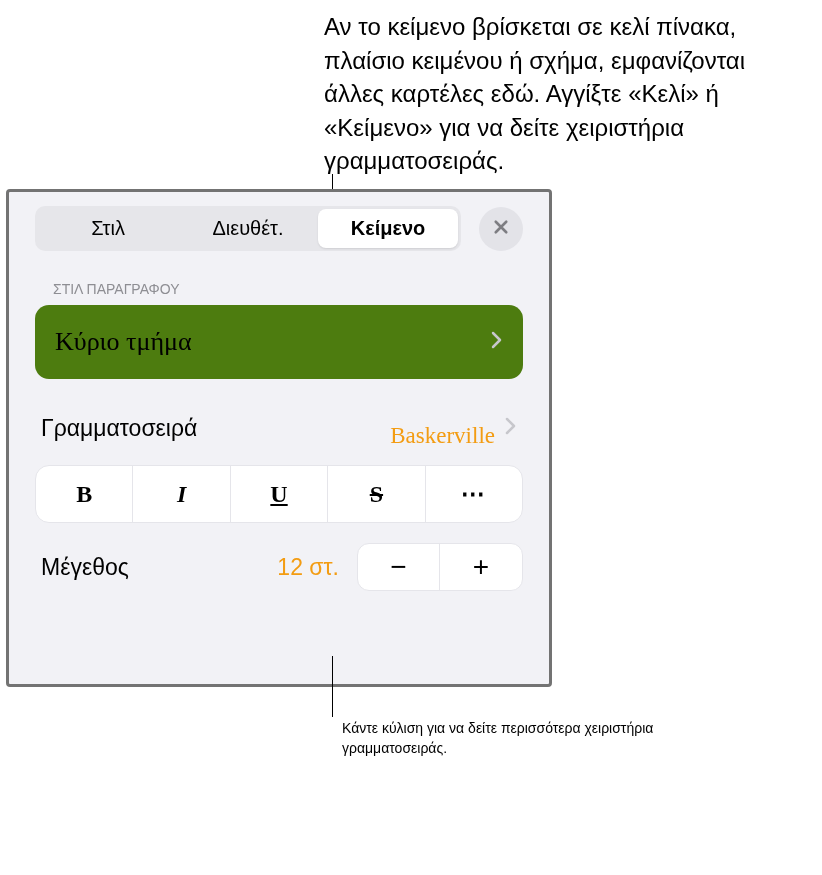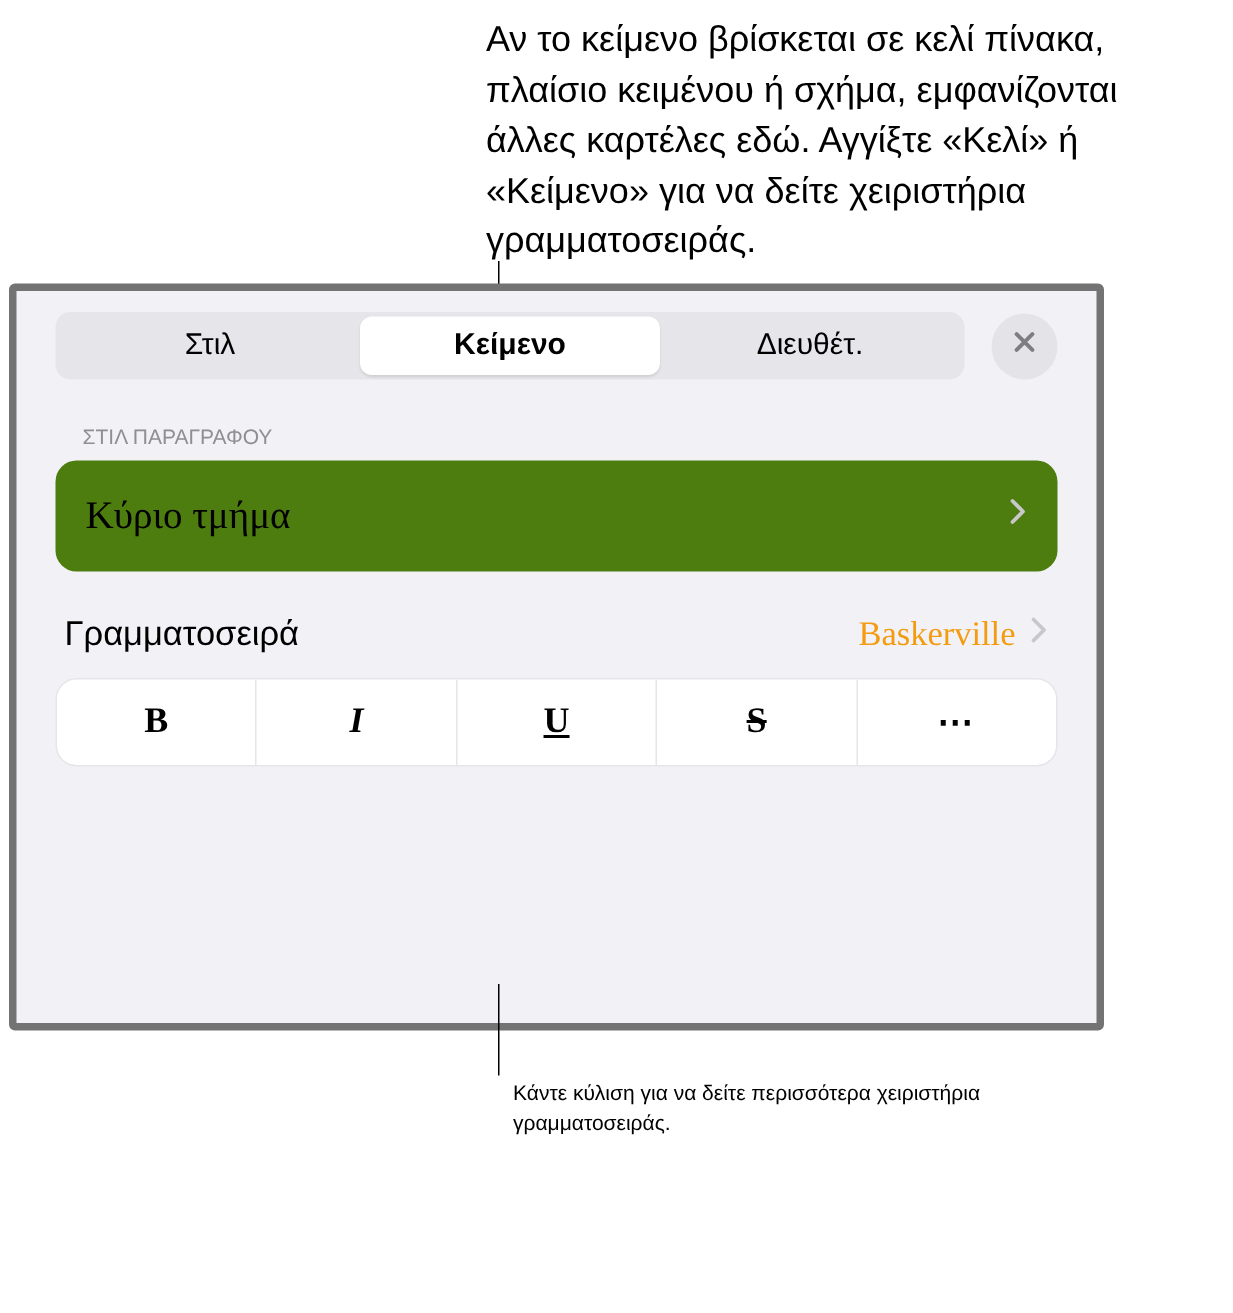--- a/index.html
+++ b/index.html
@@ -45,24 +45,24 @@
       top: 656px;
       left: 332px;
       width: 1px;
       height: 61px;
       background: #000;
     }
     .panel {
       position: absolute;
       top: 189px;
       left: 6px;
-      width: 730px;
+      width: 546px;
       height: 498px;
       background: #f2f2f6;
-      border: 5px solid #737373;
+      border: 3px solid #737373;
       border-radius: 4px;
       overflow: hidden;
     }
     .tab-bar {
       display: flex;
       align-items: center;
       padding: 14px 26px 12px 26px;
     }
     .tab-segment {
       display: flex;
@@ -139,20 +139,21 @@
     .font-value-wrap {
       display: flex;
       align-items: center;
       cursor: pointer;
     }
     .font-value {
       font-family: Georgia, Baskerville, "Times New Roman", serif;
       font-size: 23px;
       color: #f39c12;
       margin-right: 10px;
+      margin-top: 16px;
     }
     .style-buttons {
       margin: 6px 26px 0 26px;
       display: flex;
       background: #fff;
       border-radius: 14px;
       overflow: hidden;
       border: 1px solid #e5e5ea;
     }
     .style-btn {
@@ -211,22 +212,22 @@
 
 <div class="annotation-top">Αν το κείμενο βρίσκεται σε κελί πίνακα, πλαίσιο κειμένου ή σχήμα, εμφανίζονται άλλες καρτέλες εδώ. Αγγίξτε «Κελί» ή «Κείμενο» για να δείτε χειριστήρια γραμματοσειράς.</div>
 
 <div class="callout-line-top"></div>
 
 <div class="panel">
 
   <div class="tab-bar">
     <div class="tab-segment">
       <div class="tab">Στιλ</div>
+      <div class="tab">Διευθέτ.</div>
       <div class="tab active">Κείμενο</div>
-      <div class="tab">Διευθέτ.</div>
     </div>
     <div class="close-btn">
       <span>
         <svg viewBox="0 0 24 24">
             <path d="M5 5 L19 19 M19 5 L5 19" stroke="#7d7d82" stroke-width="3.5" stroke-linecap="round" fill="none"></path>
           </svg>
       </span>
     </div>
   </div>
 
@@ -264,18 +265,30 @@
       <span style="text-decoration:underline;font-family:Georgia,serif;font-weight:600">U</span>
     </div>
     <div class="style-btn">
       <span style="text-decoration:line-through;font-family:Georgia,serif;font-weight:600">S</span>
     </div>
     <div class="style-btn">
       <span style="font-weight:700;letter-spacing:2px">⋯</span>
     </div>
   </div>
 
+  <div class="size-row">
+    <span class="size-label">Μέγεθος</span>
+    <span class="size-value">12 στ.</span>
+    <div class="stepper">
+      <div class="stepper-btn">
+        <span>−</span>
+      </div>
+      <div class="stepper-btn">
+        <span>+</span>
+      </div>
+    </div>
+  </div>
 
 </div>
 
 <div class="callout-line-bottom"></div>
 
 <div class="annotation-bottom">Κάντε κύλιση για να δείτε περισσότερα χειριστήρια γραμματοσειράς.</div>
 
 </body></html>

